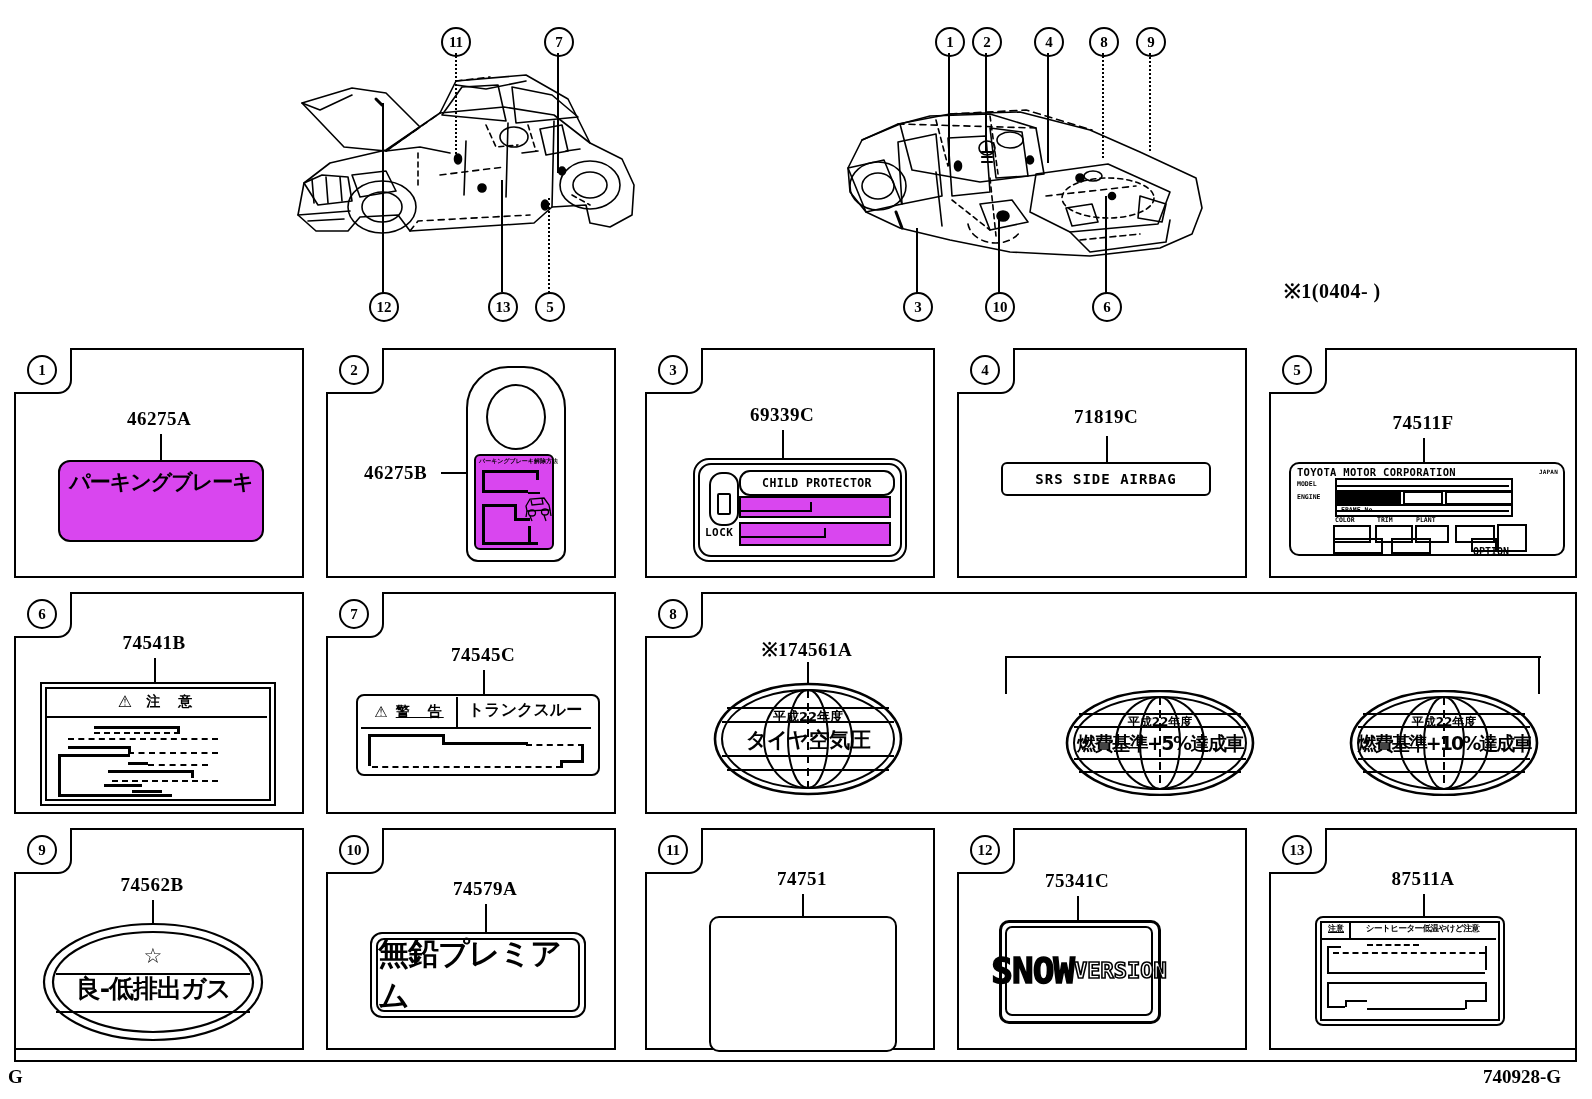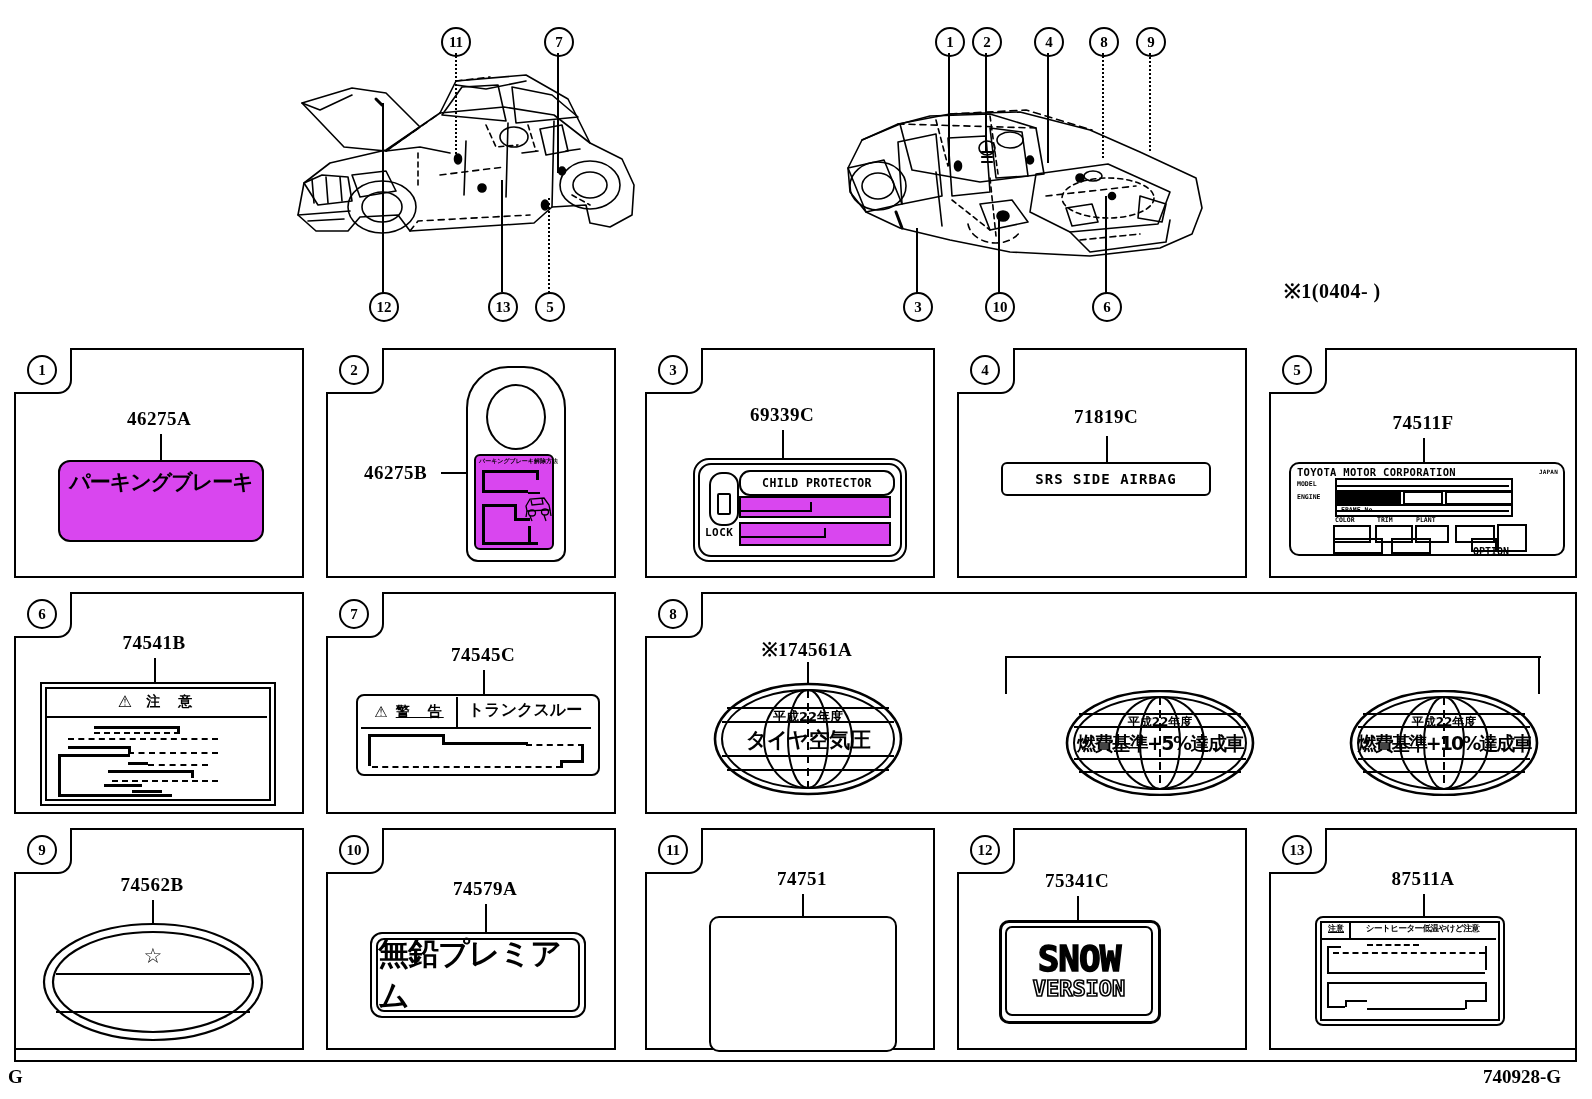--- a/index.html
+++ b/index.html
@@ -485,20 +485,21 @@
     <div class="cap partno" style="left:136px;top:44px;">74562B</div>
     <div class="cap-tick" style="left:136px;top:70px;height:24px;"></div>
 
     <div style="position:absolute;left:26px;top:92px;width:222px;height:120px;">
       <svg width="222" height="120" viewBox="0 0 222 120" fill="none" stroke="#000" stroke-width="2.2">
         <ellipse cx="111" cy="60" rx="109" ry="58"></ellipse>
         <ellipse cx="111" cy="60" rx="100" ry="50"></ellipse>
         <path d="M14 52 H208 M14 90 H208"></path>
       </svg>
       <div class="jp" style="position:absolute;left:0;right:0;top:22px;text-align:center;font-size:21px;">☆</div>
+      <div class="jp" style="position:absolute;left:0;right:0;top:50px;text-align:center;font-size:25px;letter-spacing:-1px;">良-低排出ガス</div>
     </div>
   </div>
 </div>
 
 <div class="panel" style="left:326px;top:828px;width:290px;height:222px;">
   <div class="panel-tab">
     <div class="tabnum">10</div>
   </div>
   <div class="panel-body">
     <div class="cap partno" style="left:157px;top:48px;">74579A</div>
@@ -531,21 +532,21 @@
     <div class="tabnum">12</div>
   </div>
   <div class="panel-body">
     <div class="cap partno" style="left:118px;top:40px;">75341C</div>
     <div class="cap-tick" style="left:118px;top:66px;height:24px;"></div>
 
     <div style="position:absolute;left:40px;top:90px;width:156px;height:98px;
                 border:3px solid #000;border-radius:10px;background:#fff;"></div>
     <div style="position:absolute;left:46px;top:96px;width:144px;height:86px;
                 border:2px solid #000;border-radius:7px;
-                display:flex;flex-direction:column;align-items:center;justify-content:center;">
+                display:flex;align-items:center;justify-content:center;">
       <span class="mono" style="font-size:36px;line-height:0.96;letter-spacing:-1px;
                    -webkit-text-stroke:1.5px #000;">SNOW</span>
       <span class="mono" style="font-size:22px;line-height:1.05;letter-spacing:0px;color:#fff;
                    -webkit-text-stroke:1.6px #000;">VERSION</span>
     </div>
   </div>
 </div>
 
 <div class="panel" style="left:1269px;top:828px;width:308px;height:222px;">
   <div class="panel-tab">

